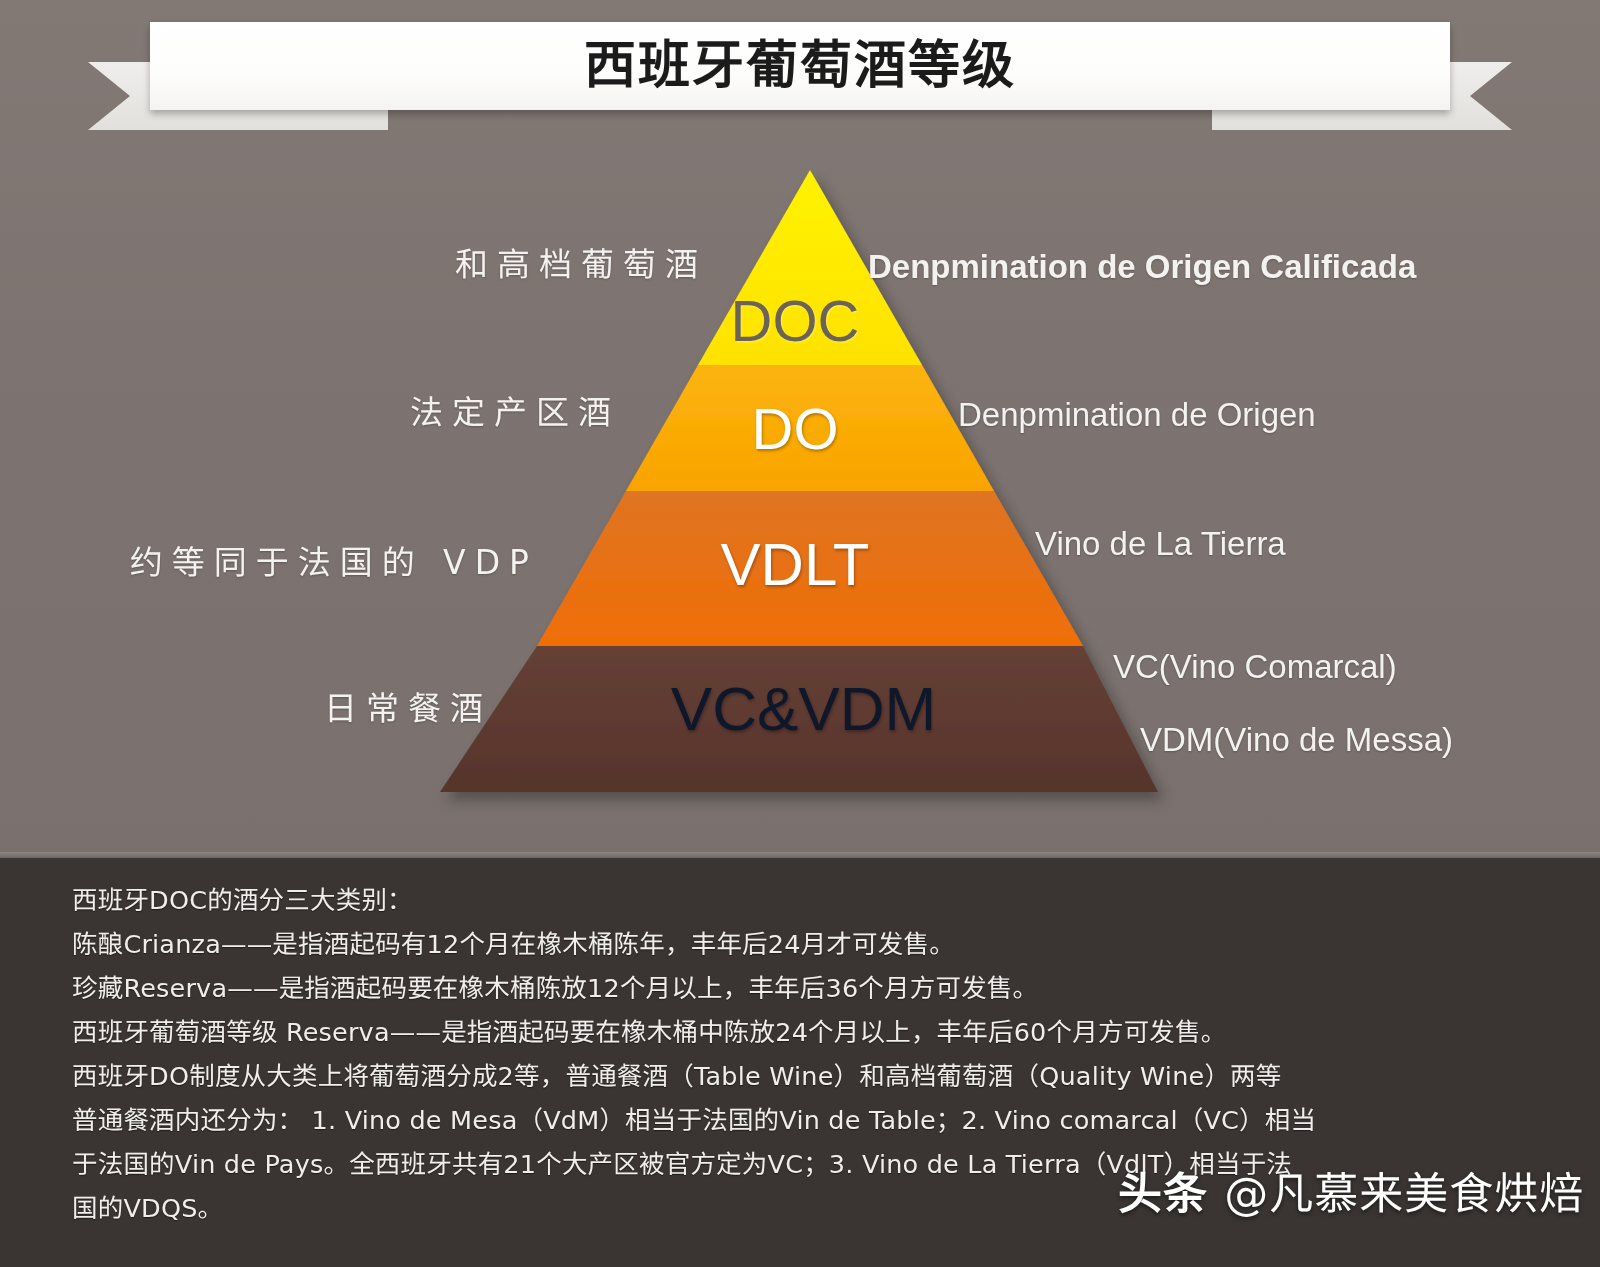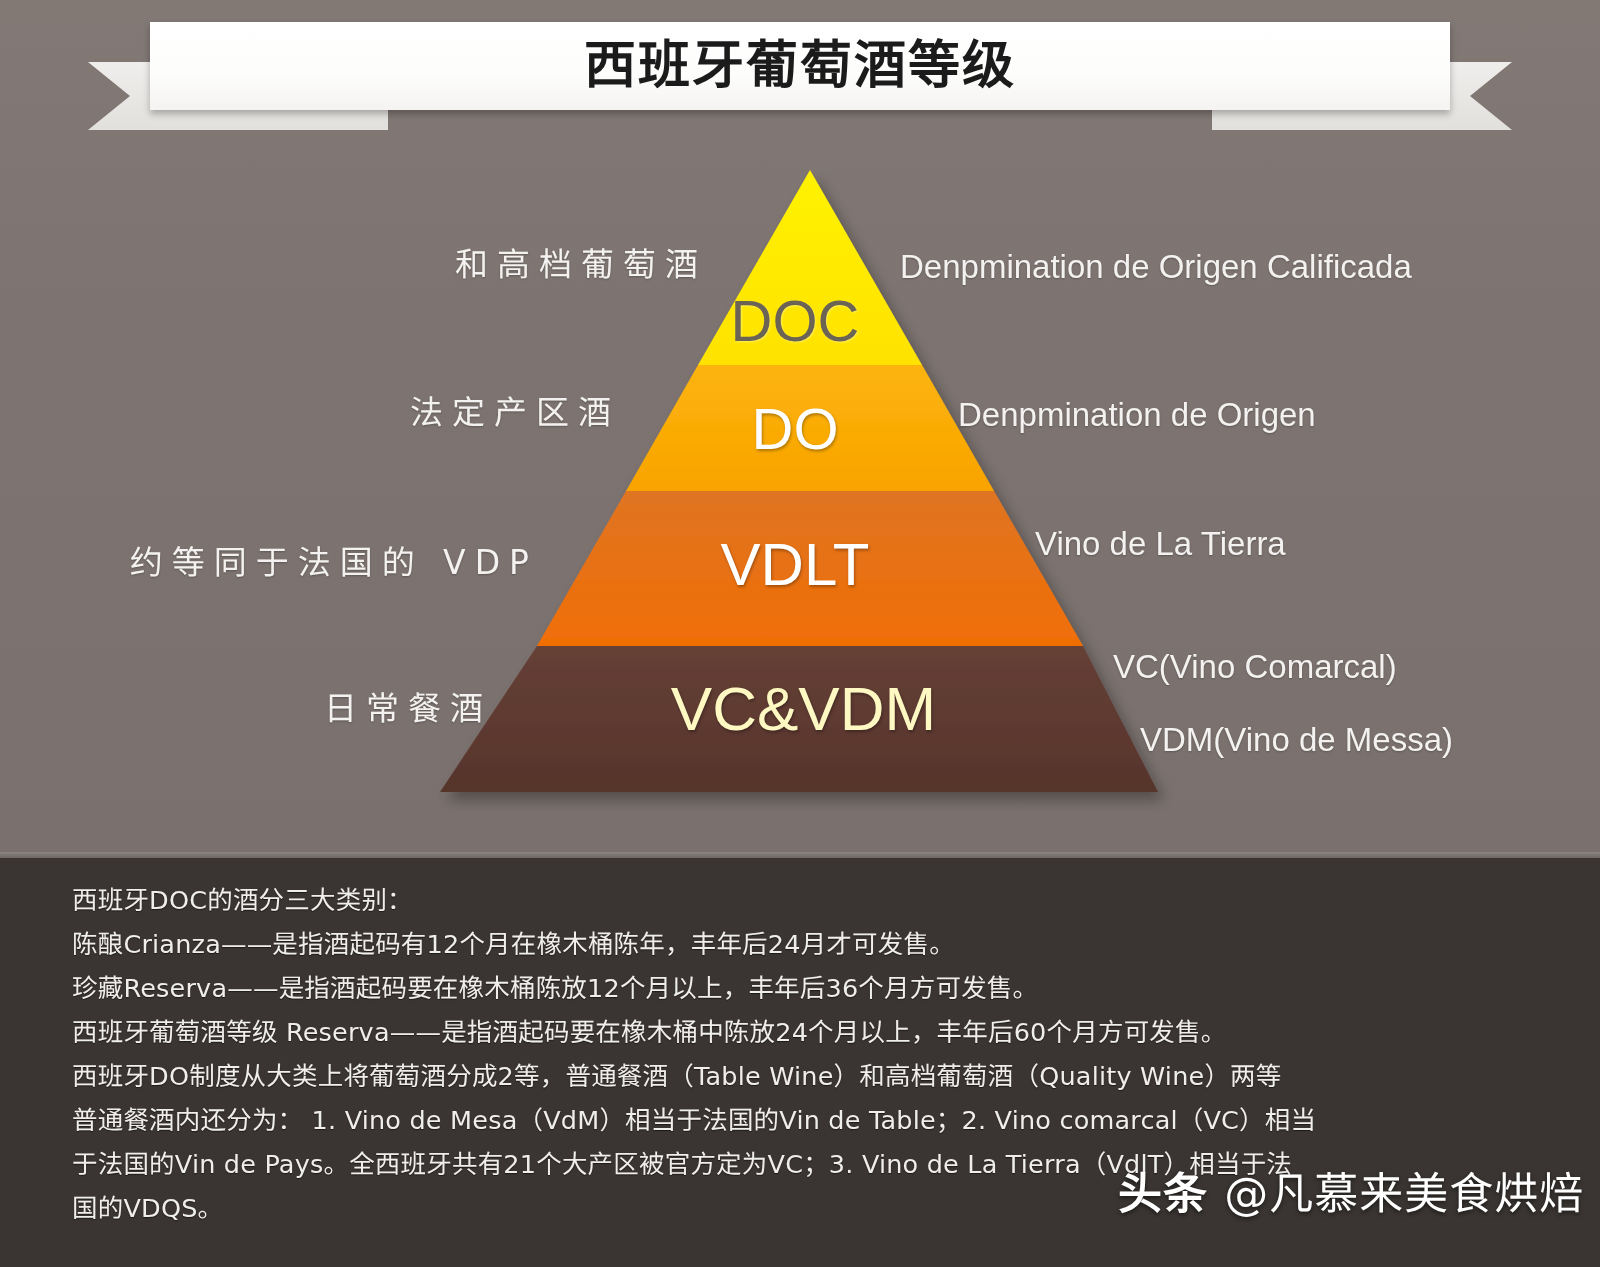--- a/index.html
+++ b/index.html
@@ -78,21 +78,21 @@
     font-size:58px;color:#ffffff;
     text-shadow:1px 2px 3px rgba(0,0,0,.30);
   }
   .tier-vdlt{
     left:0;right:0;top:535px;
     font-size:60px;color:#ffffff;
     text-shadow:1px 2px 3px rgba(0,0,0,.30);
   }
   .tier-vcvdm{
     left:0;right:0;top:678px;
-    font-size:62px;color:#fef9c3;
+    font-size:62px;color:#0f172a;
     text-shadow:1px 2px 3px rgba(0,0,0,.30);
     padding-left:17px;
   }
   .tier-doc span,.tier-do span,.tier-vdlt span,.tier-vcvdm span{
     display:inline-block;transform:translateX(-5px);
   }
 
   
   .side-label{
     position:absolute;
@@ -104,21 +104,21 @@
   }
   .side-left{text-align:right;}
   .side-left .cn{letter-spacing:9px;font-size:33px;font-weight:400;}
   .side-right{text-align:left;font-family:"Liberation Sans","DejaVu Sans",sans-serif;font-size:33px;}
 
   .ll1{right:893px;top:248px;}
   .ll2{right:980px;top:396px;}
   .ll3{right:1062px;top:546px;}
   .ll4{right:1108px;top:692px;}
 
-  .rl1{left:900px;top:250px;}
+  .rl1{left:868px;top:250px;font-weight:bold;}
   .rl2{left:958px;top:398px;}
   .rl3{left:1035px;top:527px;}
   .rl4{left:1113px;top:650px;}
   .rl5{left:1140px;top:723px;}
 
   
   .body-text{
     position:absolute;left:72px;top:878px;width:1470px;
     font-family:"DejaVu Sans","Liberation Sans",sans-serif;
     font-size:25.5px;

